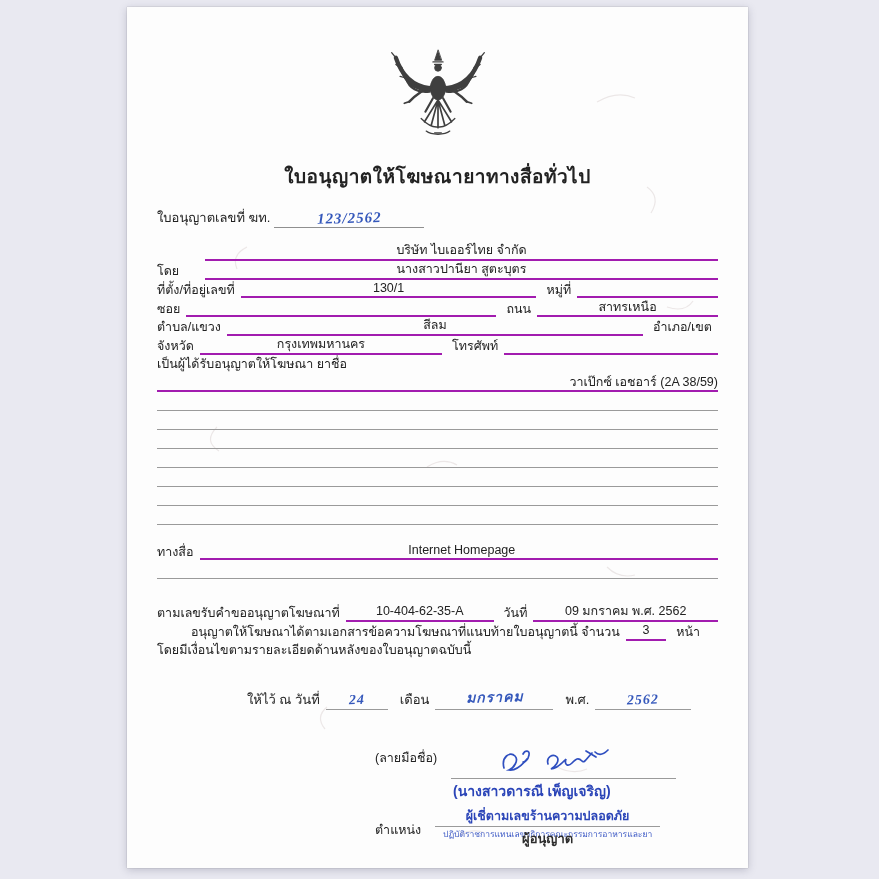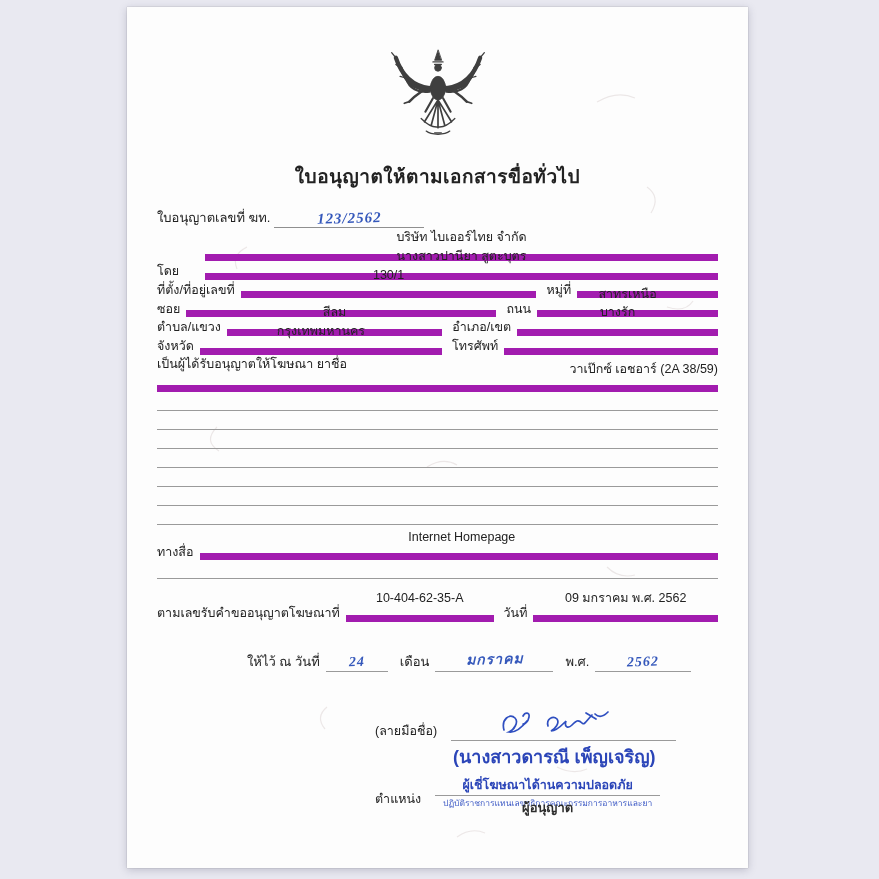--- a/index.html
+++ b/index.html
@@ -30,48 +30,48 @@
     margin-bottom:16px;
   }
   .licno-row{display:flex;align-items:flex-end;margin-bottom:14px;font-size:13px;margin-top:8px;}
   .licno-label{white-space:nowrap;}
   .licno-line{width:150px;border-bottom:1px solid #8f8f8f;text-align:center;padding-bottom:0px;margin-left:4px;}
   .heading2{text-align:center;font-size:15px;font-weight:bold;margin-bottom:20px;}
   .row{display:flex;align-items:flex-end;font-size:12.5px;line-height:1.25;height:18.8px;}
   .lbl{white-space:nowrap;padding-right:6px;}
   .fld{
     flex:1;
-    border-bottom:7px solid #a21caf;
+    border-bottom:2px solid #a21caf;
     text-align:center;
     min-height:15px;
-    padding-bottom:8px;
+    padding-bottom:0;
   }
   .fld.left{text-align:center;padding-left:6px;}
   .rule{border-bottom:1px solid #9a9a9a;height:18.0px;}
   .plain{font-size:12.5px;height:18.8px;display:flex;align-items:flex-end;}
   .hand{
     color:#3558bb;
     font-style:italic;
     font-size:15px;
     letter-spacing:1px;
     display:inline-block;
     transform:rotate(-1.5deg);
     font-family:"Liberation Serif","DejaVu Serif",serif;
     font-weight:bold;
   }
   .hand.small{font-size:14px;}
   .spacer24{height:24px;}
   .issue-row{display:flex;align-items:flex-end;font-size:13px;margin:26px 0 0 90px;}
   .issue-fld{border-bottom:1px solid #9a9a9a;text-align:center;padding-bottom:1px;}
   .sig-block{position:relative;width:320px;margin:38px 0 0 218px;font-size:12.5px;}
-  .sig-row1{display:flex;align-items:flex-end;}
+  .sig-row1{display:flex;align-items:flex-start;}
   .sig-line{position:relative;width:225px;border-bottom:1px solid #9a9a9a;height:30px;margin-left:8px;}
   .sig-svg{position:absolute;left:45px;bottom:2px;}
   .stamp{color:#2b45b8;font-weight:bold;}
-  .stamp-name{margin:1px 0 0 78px;font-size:18px;}
+  .stamp-name{margin:1px 0 0 78px;font-size:14px;}
   .sig-row2{display:flex;margin-top:4px;}
   .pos-label{margin-top:14px;white-space:nowrap;}
   .pos-col{margin-left:14px;width:225px;text-align:center;}
   .pos-line1{font-size:12.5px;border-bottom:1px solid #9a9a9a;padding-bottom:0;}
   .pos-line2{font-size:12.5px;margin-top:-1px;}
   .acting{font-size:8.5px;color:#3a57c4;margin-top:0px;white-space:nowrap;}
   .authorizer{color:#2d2d2d;font-size:13px;margin-top:-13px;font-weight:bold;}
 </style>
 </head>
 <body>
@@ -122,21 +122,21 @@
           <path d="M64,60 L55,76 M76,60 L85,76" stroke-width="2.5"></path>
 
           <path d="M70,62 L54,88 M70,62 L62,92 M70,62 L70,95 M70,62 L78,92 M70,62 L86,88" stroke-width="2"></path>
           <path d="M50,84 C58,92 64,95 70,94 C76,95 82,92 90,84" stroke-width="1.5"></path>
           <path d="M56,99 C62,104 78,104 84,99" stroke-width="1.5"></path>
           <path d="M66,101 h8" stroke-width="1.5"></path>
         </g>
       </svg>
     </div>
 
-    <div class="title">ใบอนุญาตให้ตามเอกสารขื่อทั่วไป</div>
+    <div class="title">ใบอนุญาตให้โฆษณายาทางสื่อทั่วไป</div>
 
     <div class="licno-row">
       <span class="licno-label">ใบอนุญาตเลขที่ ฆท.</span>
       <span class="licno-line">
         <span class="hand">123/2562</span>
       </span>
     </div>
 
 
     <div class="row">
@@ -160,21 +160,20 @@
       <span class="lbl">ซอย</span>
       <span class="fld" style="flex:2.4;"></span>
       <span class="lbl" style="padding-left:10px;">ถนน</span>
       <span class="fld" style="flex:1.4;">สาทรเหนือ</span>
     </div>
 
     <div class="row">
       <span class="lbl">ตำบล/แขวง</span>
       <span class="fld" style="flex:1.5;">สีลม</span>
       <span class="lbl" style="padding-left:10px;">อำเภอ/เขต</span>
-      <span class="fld" style="flex:1.4;">บางรัก</span>
     </div>
 
     <div class="row">
       <span class="lbl">จังหวัด</span>
       <span class="fld" style="flex:1.7;">กรุงเทพมหานคร</span>
       <span class="lbl" style="padding-left:10px;">โทรศัพท์</span>
       <span class="fld" style="flex:1.5;"></span>
     </div>
 
     <div class="plain">เป็นผู้ได้รับอนุญาตให้โฆษณา ยาชื่อ</div>
@@ -199,21 +198,27 @@
 
     <div class="spacer24"></div>
 
     <div class="row">
       <span class="lbl">ตามเลขรับคำขออนุญาตโฆษณาที่</span>
       <span class="fld" style="flex:1.2;">10-404-62-35-A</span>
       <span class="lbl" style="padding-left:10px;">วันที่</span>
       <span class="fld" style="flex:1.5;">09  มกราคม  พ.ศ. 2562</span>
     </div>
 
-
+    <div class="row">
+      <span class="lbl" style="padding-left:34px;">อนุญาตให้โฆษณาได้ตามเอกสารข้อความโฆษณาที่แนบท้ายใบอนุญาตนี้  จำนวน</span>
+      <span class="fld">3</span>
+      <span class="lbl" style="padding-left:10px;padding-right:18px;">หน้า</span>
+    </div>
+
+    <div class="plain">โดยมีเงื่อนไขตามรายละเอียดด้านหลังของใบอนุญาตฉบับนี้</div>
 
     <div class="issue-row">
       <span class="lbl">ให้ไว้ ณ วันที่</span>
       <span class="issue-fld" style="width:62px;"><span class="hand small">24</span></span>
       <span class="lbl" style="padding-left:12px;">เดือน</span>
       <span class="issue-fld" style="width:118px;"><span class="hand small">มกราคม</span></span>
       <span class="lbl" style="padding-left:12px;">พ.ศ.</span>
       <span class="issue-fld" style="width:96px;"><span class="hand small">2562</span></span>
     </div>
 
@@ -228,21 +233,21 @@
               <path d="M52,16 C50,9 57,5 61,9 C64,13 59,19 55,21 C61,21 66,15 70,11 C68,17 72,19 76,15 C80,11 82,9 86,13 C88,16 92,9 96,5"></path>
               <path d="M90,3 L100,9 M99,4 C103,8 108,6 112,2"></path>
             </g>
           </svg>
         </span>
       </div>
       <div class="stamp stamp-name">(นางสาวดารณี  เพ็ญเจริญ)</div>
       <div class="sig-row2">
         <span class="pos-label">ตำแหน่ง</span>
         <span class="pos-col">
-          <div class="stamp pos-line1">ผู้เชี่โฆษณาได้านความปลอดภัย</div>
+          <div class="stamp pos-line1">ผู้เชี่ตามเลขร้านความปลอดภัย</div>
           <div class="acting">ปฏิบัติราชการแทนเลขาธิการคณะกรรมการอาหารและยา</div>
           <div class="authorizer">ผู้อนุญาต</div>
         </span>
       </div>
     </div>
 
   </div>
 </div>
 
 </body></html>

